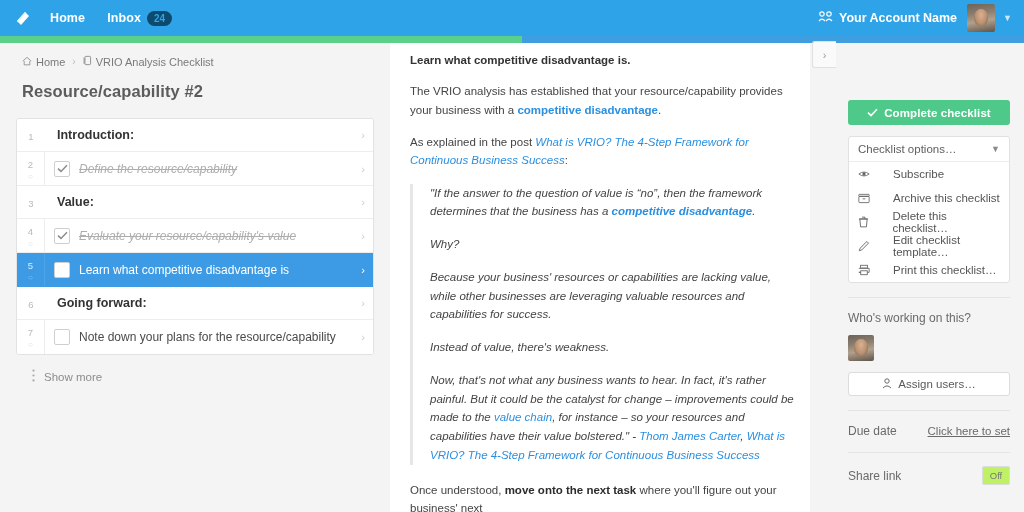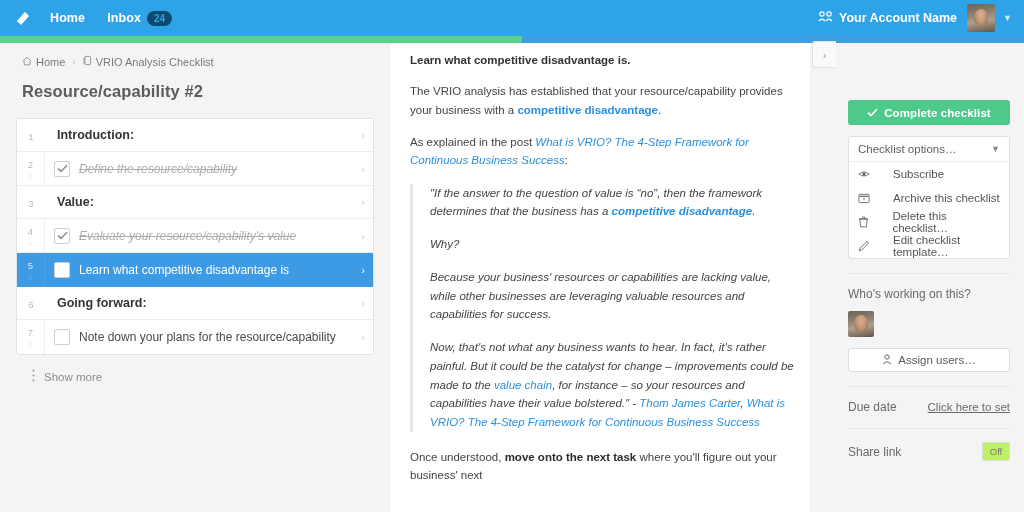--- a/index.html
+++ b/index.html
@@ -371,20 +371,21 @@
     <div class="c-para">
       <span>As explained in the post </span><a class="lnk ital" href="#">What is VRIO? The 4-Step Framework for Continuous Business Success</a><span>:</span>
     </div>
 
     <div class="quote">
       <div class="q-para first">
         <span>"If the answer to the question of value is “no”, then the framework determines that the business has a </span><a class="lnk bold" href="#">competitive disadvantage</a><span>.</span>
       </div>
       <div class="q-para">Why?</div>
       <div class="q-para">Because your business' resources or capabilities are lacking value, while other businesses are leveraging valuable resources and capabilities for success.</div>
+      <div class="q-para">Instead of value, there's weakness.</div>
       <div class="q-para">
         <span>Now, that's not what any business wants to hear. In fact, it's rather painful. But it could be the catalyst for change – improvements could be made to the </span><a class="lnk" href="#">value chain</a><span>, for instance – so your resources and capabilities have their value bolstered." - </span><a class="lnk" href="#">Thom James Carter</a><span>, </span><a class="lnk ital" href="#">What is VRIO? The 4-Step Framework for Continuous Business Success</a>
       </div>
     </div>
 
     <div class="tail-para">
       <span>Once understood, </span><b>move onto the next task</b><span> where you'll figure out your business' next</span>
     </div>
   </div>
 
@@ -436,20 +437,30 @@
             </span>
             <span>Delete this checklist…</span>
           </div>
           <div class="opt-item">
             <span class="opt-ico">
               <svg width="12" height="12" viewBox="0 0 13 13">
                 <path d="M1.4 11.6 L2.2 9 L9.6 1.6 L11.4 3.4 L4 10.8 z" fill="none" stroke="#666" stroke-width="1"></path>
               </svg>
             </span>
             <span>Edit checklist template…</span>
+          </div>
+          <div class="opt-item">
+            <span class="opt-ico">
+              <svg width="13" height="12" viewBox="0 0 14 13">
+                <rect x="3" y="1" width="8" height="3.2" fill="none" stroke="#666" stroke-width="1"></rect>
+                <path d="M1 4.6 h12 v4.6 h-2.2 M3.2 9.2 H1 z" fill="none" stroke="#666" stroke-width="1"></path>
+                <rect x="3.2" y="7.4" width="7.6" height="4.6" fill="none" stroke="#666" stroke-width="1"></rect>
+              </svg>
+            </span>
+            <span>Print this checklist…</span>
           </div>
         </div>
     </div>
 
     <div class="divider"></div>
     <div class="sec-title">Who's working on this?</div>
     <div class="avatar-sm"></div>
     <div class="btn-assign">
       <span>
         <svg width="10" height="11" viewBox="0 0 10 11">

